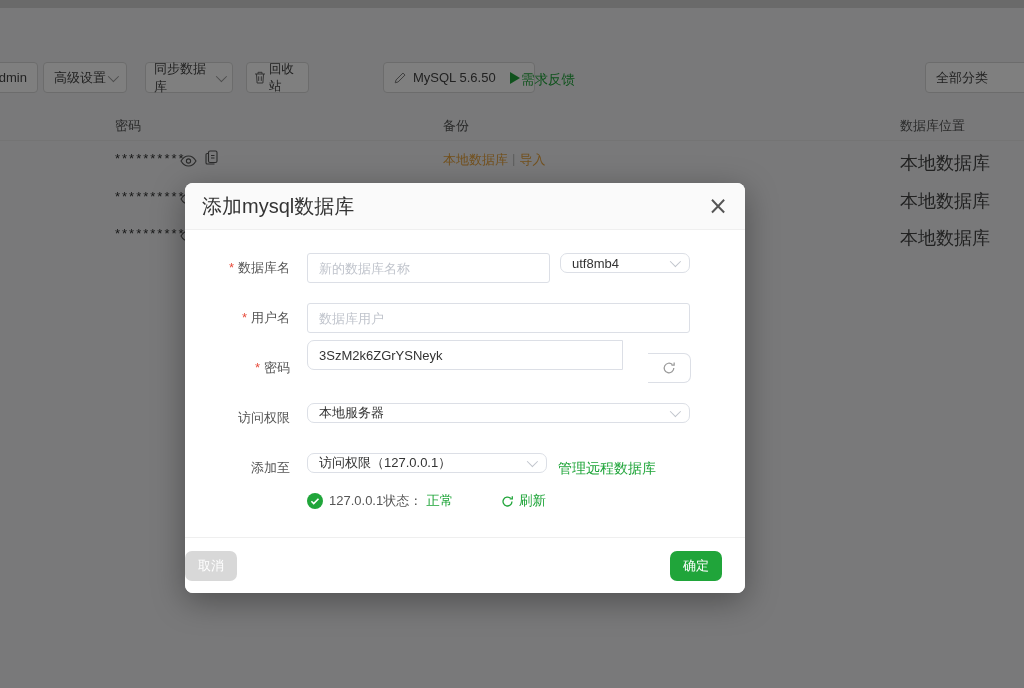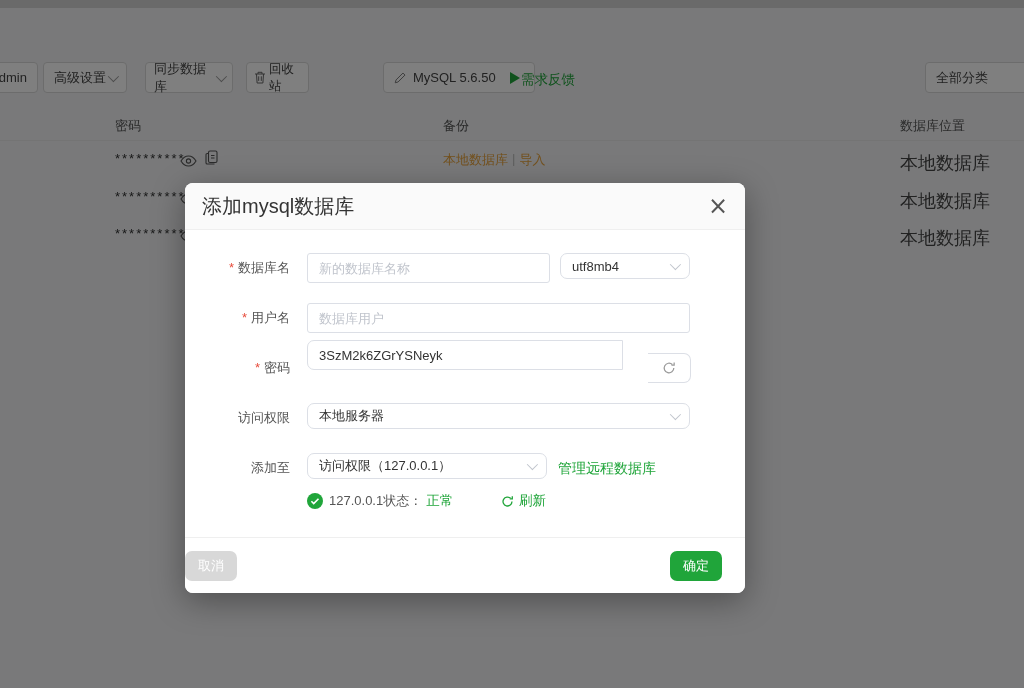--- a/index.html
+++ b/index.html
@@ -33,21 +33,21 @@
   .modal-title{font-size:20px;color:#333;}
   .modal-close{margin-left:auto;font-size:24px;line-height:20px;color:#555;cursor:pointer;
                font-family:"DejaVu Sans",sans-serif;}
   .lblrow{position:absolute;left:0;width:105px;text-align:right;height:30px;line-height:30px;
           font-size:13px;color:#555;}
   .star{color:#e74c3c;margin-right:4px;}
   .inp{position:absolute;height:30px;border:1px solid #dcdfe6;border-radius:3px;
        box-sizing:border-box;font-size:13px;color:#333;padding:0 11px;background:#fff;outline:none;
        font-family:"Liberation Sans","DejaVu Sans",sans-serif;}
   .inp::placeholder{color:#c0c4cc;}
-  .sel{position:absolute;height:26px;border:1px solid #dcdfe6;border-radius:7px;background:#fff;
+  .sel{position:absolute;height:20px;border:1px solid #dcdfe6;border-radius:7px;background:#fff;
        box-sizing:border-box;display:flex;align-items:center;padding:0 11px;font-size:13px;
        color:#333;cursor:pointer;}
   .grp-btn{position:absolute;height:30px;width:43px;border:1px solid #dcdfe6;border-left:none;
            border-radius:0 7px 7px 0;background:#fff;box-sizing:border-box;display:flex;
            align-items:center;justify-content:center;cursor:pointer;}
   .mlink{position:absolute;font-size:14px;color:#20a53a;cursor:pointer;line-height:30px;}
   .statusrow{position:absolute;left:122px;top:301px;height:18px;display:flex;align-items:center;gap:6px;
              font-size:13px;color:#555;}
   .statusok{color:#20a53a;font-size:13.5px;}
   .refreshgrp{position:absolute;left:316px;top:301px;height:18px;display:flex;align-items:center;gap:5px;

